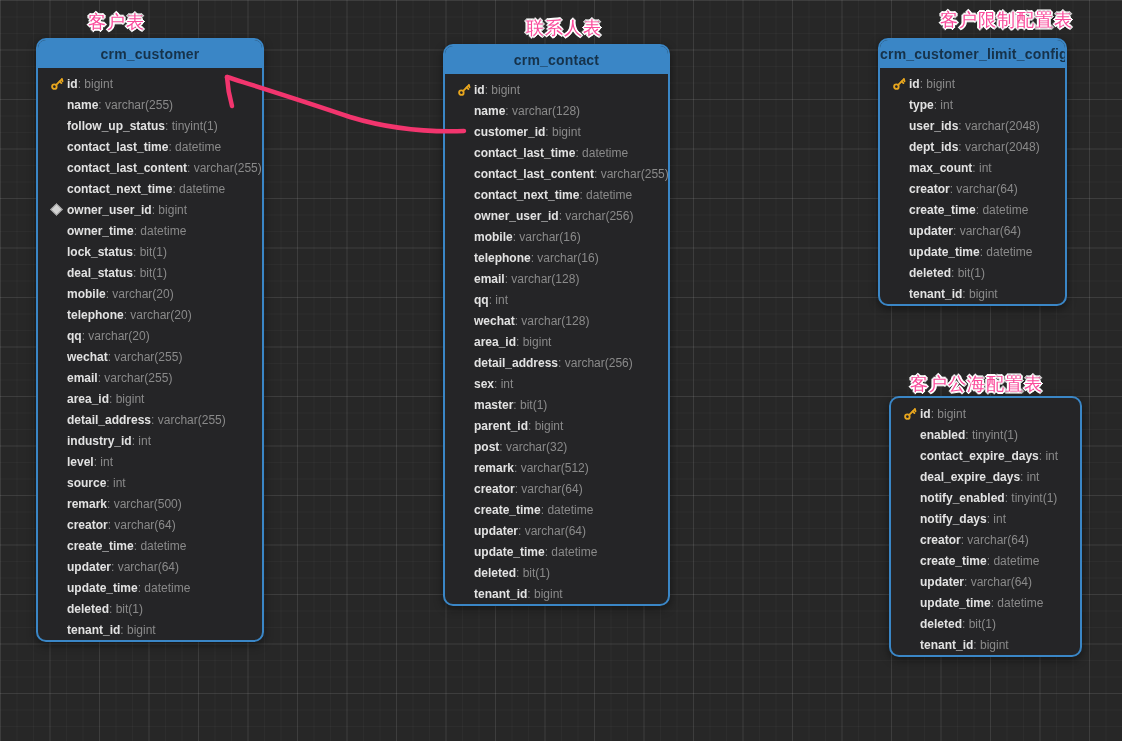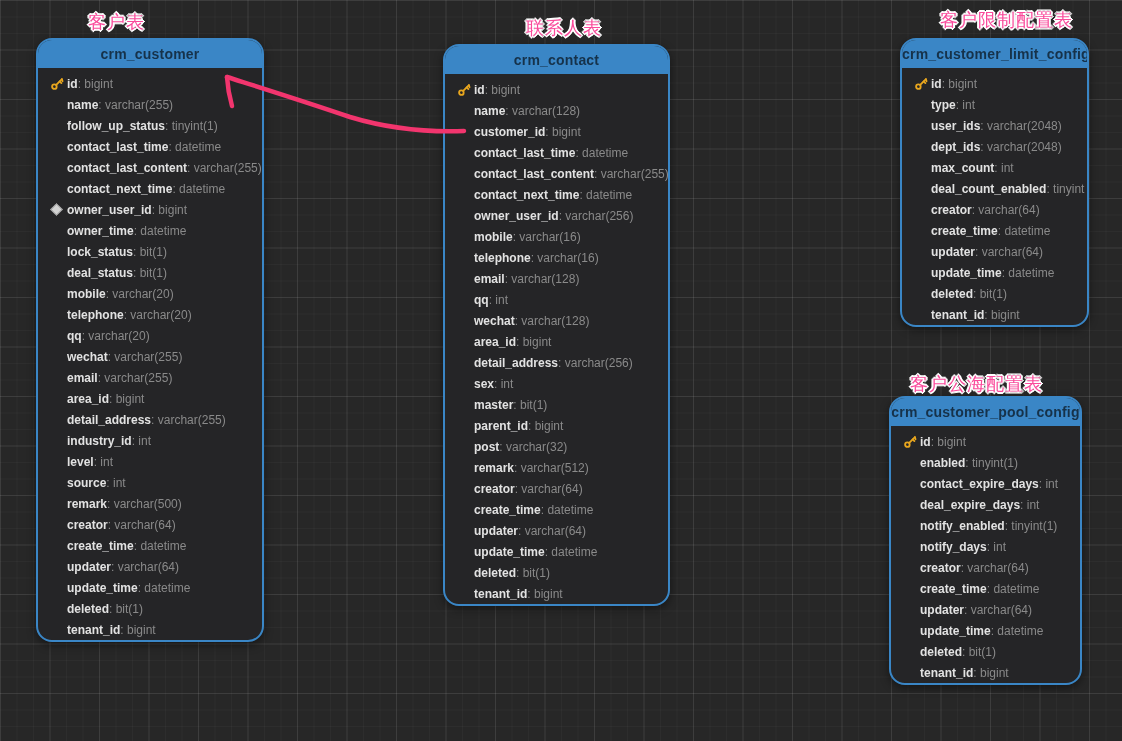--- a/index.html
+++ b/index.html
@@ -11,21 +11,21 @@
       linear-gradient(to bottom, rgba(255,255,255,0.075) 1px, transparent 1px),
       linear-gradient(to right, rgba(255,255,255,0.028) 1px, transparent 1px),
       linear-gradient(to bottom, rgba(255,255,255,0.028) 1px, transparent 1px);
     background-size:49.5px 49.5px,49.5px 49.5px,16.5px 16.5px,16.5px 16.5px;
     font-family:"Liberation Sans", sans-serif;
   }
   .table{
     position:absolute;
     background:#252527;
     border:2px solid #3a86c6;
-    border-radius:16px;
+    border-radius:10px;
     box-shadow:0 3px 10px rgba(0,0,0,0.45);
     overflow:hidden;
     z-index:2;
   }
   .thead{
     background:#3a86c6;
     color:#16324a;
     font-size:14px;
     font-weight:bold;
     text-align:center;
@@ -44,21 +44,21 @@
   }
   .row .icon{width:21px;min-width:21px;display:inline-flex;justify-content:center;align-items:center;}
   .row b{color:#e2e2e2;font-weight:bold;}
   .row .type{color:#8a8a8a;}
   .diamond{
     width:7px;height:7px;background:#d3d3d3;border:1px solid #9a9a9a;
     transform:rotate(45deg);display:inline-block;
   }
   .t0{left:36px;top:38px;width:224px;}
   .t1{left:443px;top:44px;width:223px;}
-  .t2{left:878px;top:38px;width:185px;margin-left:22px;}
+  .t2{left:878px;top:38px;width:185px;}
   .t3{left:889px;top:396px;width:189px;}
   .table-label{
     position:absolute;
     z-index:3;
     font-size:18px;
     font-weight:normal;
     color:#fa4a9b;
     letter-spacing:1px;
     text-shadow:
       -2px 0 0 #fff, 2px 0 0 #fff, 0 -2px 0 #fff, 0 2px 0 #fff,
@@ -405,25 +405,20 @@
           <b>dept_ids</b>
           <span class="type">: varchar(2048)</span>
         </div>
         <div class="row">
           <span class="icon"></span>
           <b>max_count</b>
           <span class="type">: int</span>
         </div>
         <div class="row">
           <span class="icon"></span>
-          <b>deal_count_enabled</b>
-          <span class="type">: tinyint</span>
-        </div>
-        <div class="row">
-          <span class="icon"></span>
           <b>creator</b>
           <span class="type">: varchar(64)</span>
         </div>
         <div class="row">
           <span class="icon"></span>
           <b>create_time</b>
           <span class="type">: datetime</span>
         </div>
         <div class="row">
           <span class="icon"></span>
@@ -442,21 +437,20 @@
         </div>
         <div class="row">
           <span class="icon"></span>
           <b>tenant_id</b>
           <span class="type">: bigint</span>
         </div>
       </div>
   </div>
 
   <div class="table t3">
-    <div class="thead">crm_customer_pool_config</div>
     <div class="rows">
         <div class="row">
           <span class="icon">
             <svg width="14" height="14" viewBox="0 0 16 16">
               <g fill="none" stroke="#e8a61e" stroke-width="2.1" stroke-linecap="round">
                 <circle cx="5" cy="11" r="2.6"></circle>
                 <path d="M7.1 8.9 L13.6 2.4"></path>
                 <path d="M13.6 2.4 L14.3 4.9"></path>
                 <path d="M11 5 L13 7"></path>
               </g>

